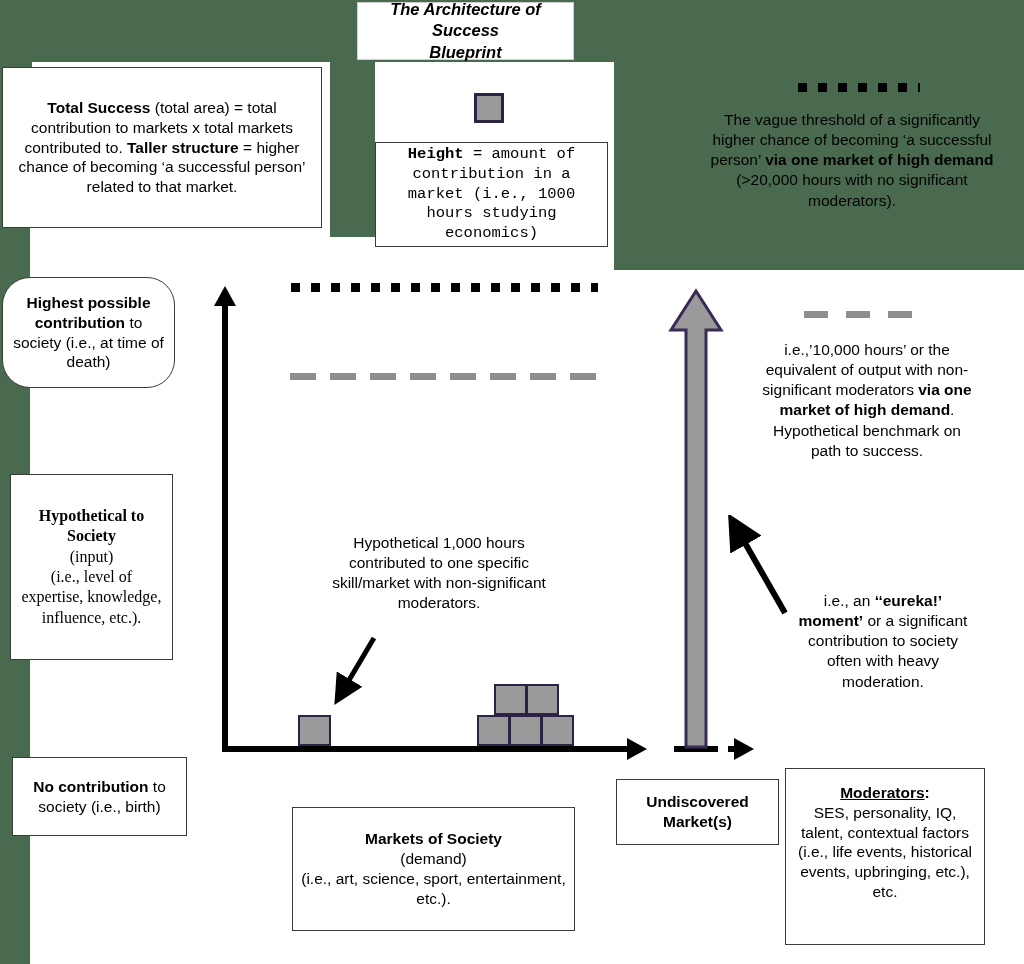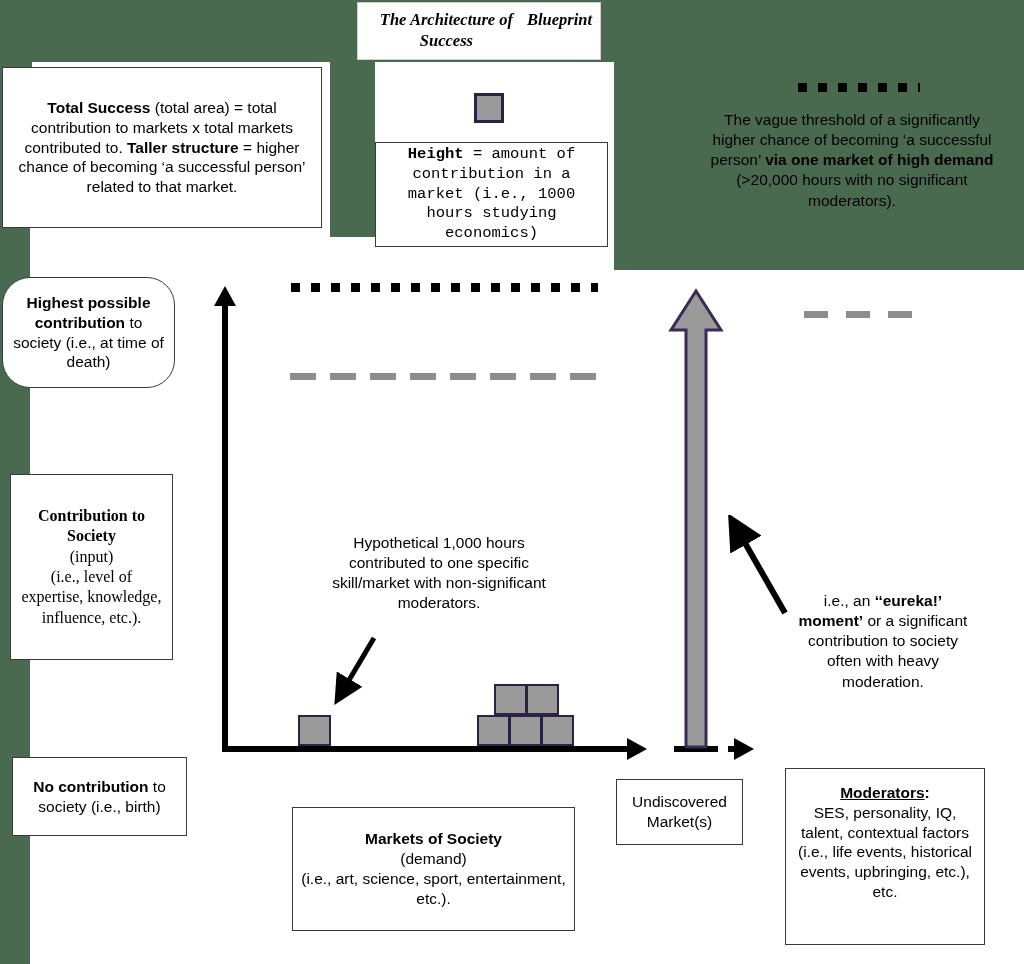--- a/index.html
+++ b/index.html
@@ -92,21 +92,21 @@
 <div id="canvas">
 
   <div class="white-page"></div>
 
   <div class="green-patch" style="left:0;top:0;width:30px;height:964px;"></div>
   <div class="green-patch" style="left:30px;top:0;width:994px;height:62px;"></div>
   <div class="green-patch" style="left:614px;top:0;width:410px;height:270px;"></div>
   <div class="green-patch" style="left:330px;top:62px;width:45px;height:175px;"></div>
   <div class="green-patch" style="left:30px;top:62px;width:2px;height:6px;"></div>
 
-  <div class="tbox title-box" style="left:357px;top:2px;width:244px;height:58px;display:flex;flex-direction:row;justify-content:center;font-family:Liberation Serif, serif;">
+  <div class="tbox title-box" style="left:357px;top:2px;width:217px;height:58px;display:flex;flex-direction:column;justify-content:center;">
     <div>The Architecture of Success</div>
     <div>Blueprint</div>
   </div>
 
   <div class="tbox" style="left:2px;top:67px;width:320px;height:161px;display:flex;align-items:center;justify-content:center;">
     <div>
       <span style="font-weight:bold">Total Success</span><span> (total area) = total contribution to markets x total markets contributed to.</span>
       <span style="font-weight:bold">Taller structure</span><span> = higher chance of becoming ‘a successful person’ related to that market.</span>
     </div>
   </div>
@@ -125,21 +125,21 @@
   </div>
 
   <div class="tbox" style="left:2px;top:277px;width:173px;height:111px;display:flex;align-items:center;justify-content:flex-start;border-radius:28px;">
     <div>
       <span style="font-weight:bold">Highest possible contribution</span><span> to society (i.e., at time of death)</span>
     </div>
   </div>
 
   <div class="tbox serifbox" style="left:10px;top:474px;width:163px;height:186px;display:flex;align-items:center;justify-content:center;">
     <div>
-      <div style="font-weight:bold">Contribution to Society</div>
+      <div style="font-weight:bold">Hypothetical to Society</div>
       <div>(input)</div>
       <div>(i.e., level of expertise, knowledge, influence, etc.).</div>
     </div>
   </div>
 
   <div class="tbox" style="left:12px;top:757px;width:175px;height:79px;display:flex;align-items:center;justify-content:center;">
     <div>
       <span style="font-weight:bold">No contribution</span><span> to society (i.e., birth)</span>
     </div>
   </div>
@@ -153,20 +153,23 @@
   <div class="axis-line" style="left:674px;top:746px;width:44px;height:6px;"></div>
 
   <div class="arrow-right-head" style="left:734px;top:738px;"></div>
   <div class="axis-line" style="left:728px;top:746px;width:10px;height:6px;"></div>
 
   <div class="dotline black" style="left:291px;top:283px;width:307px;"></div>
   <div class="dotline gray" style="left:290px;top:373px;width:308px;"></div>
 
   <div class="dotline gray-short" style="left:804px;top:311px;width:122px;"></div>
 
+  <div class="ptext" style="left:762px;top:340px;width:210px;">
+    <span>i.e.,’10,000 hours’ or the equivalent of output with non-significant moderators </span><span style="font-weight:bold">via one market of high demand</span><span>. Hypothetical benchmark on path to success.</span>
+  </div>
 
   <div class="ptext" style="left:790px;top:562px;width:186px;margin-top:29px;">
     <span>i.e., an </span><span style="font-weight:bold">‘‘eureka!’ moment’</span><span> or a significant contribution to society often with heavy moderation.</span>
   </div>
 
   <div class="ptext" style="left:328px;top:533px;width:222px;"><span>Hypothetical 1,000 hours contributed to one specific skill/market with non-significant moderators.</span></div>
 
   <svg class="thin-arrow" style="left:320px;top:630px;width:70px;height:90px;" viewBox="0 0 70 90">
     <defs>
       <marker id="ah1" markerWidth="6" markerHeight="6" refX="3" refY="3" orient="auto">
@@ -198,21 +201,21 @@
   </svg>
 
   <div class="tbox" style="left:292px;top:767px;width:283px;height:124px;display:flex;align-items:center;justify-content:center;margin-top:40px;">
     <div>
       <div style="font-weight:bold">Markets of Society</div>
       <div>(demand)</div>
       <div>(i.e., art, science, sport, entertainment, etc.).</div>
     </div>
   </div>
 
-  <div class="tbox" style="left:616px;top:779px;width:127px;height:66px;display:flex;align-items:center;justify-content:center;font-weight:normal;">
+  <div class="tbox" style="left:616px;top:779px;width:163px;height:66px;display:flex;align-items:center;justify-content:center;font-weight:bold;">
     <div>
       <div>Undiscovered</div>
       <div>Market(s)</div>
     </div>
   </div>
 
   <div class="tbox" style="left:785px;top:768px;width:200px;height:177px;display:flex;align-items:flex-start;justify-content:center;padding-top:14px;">
     <div>
       <div>
         <span style="font-weight:bold;text-decoration:underline">Moderators</span><span style="font-weight:bold">:</span>

